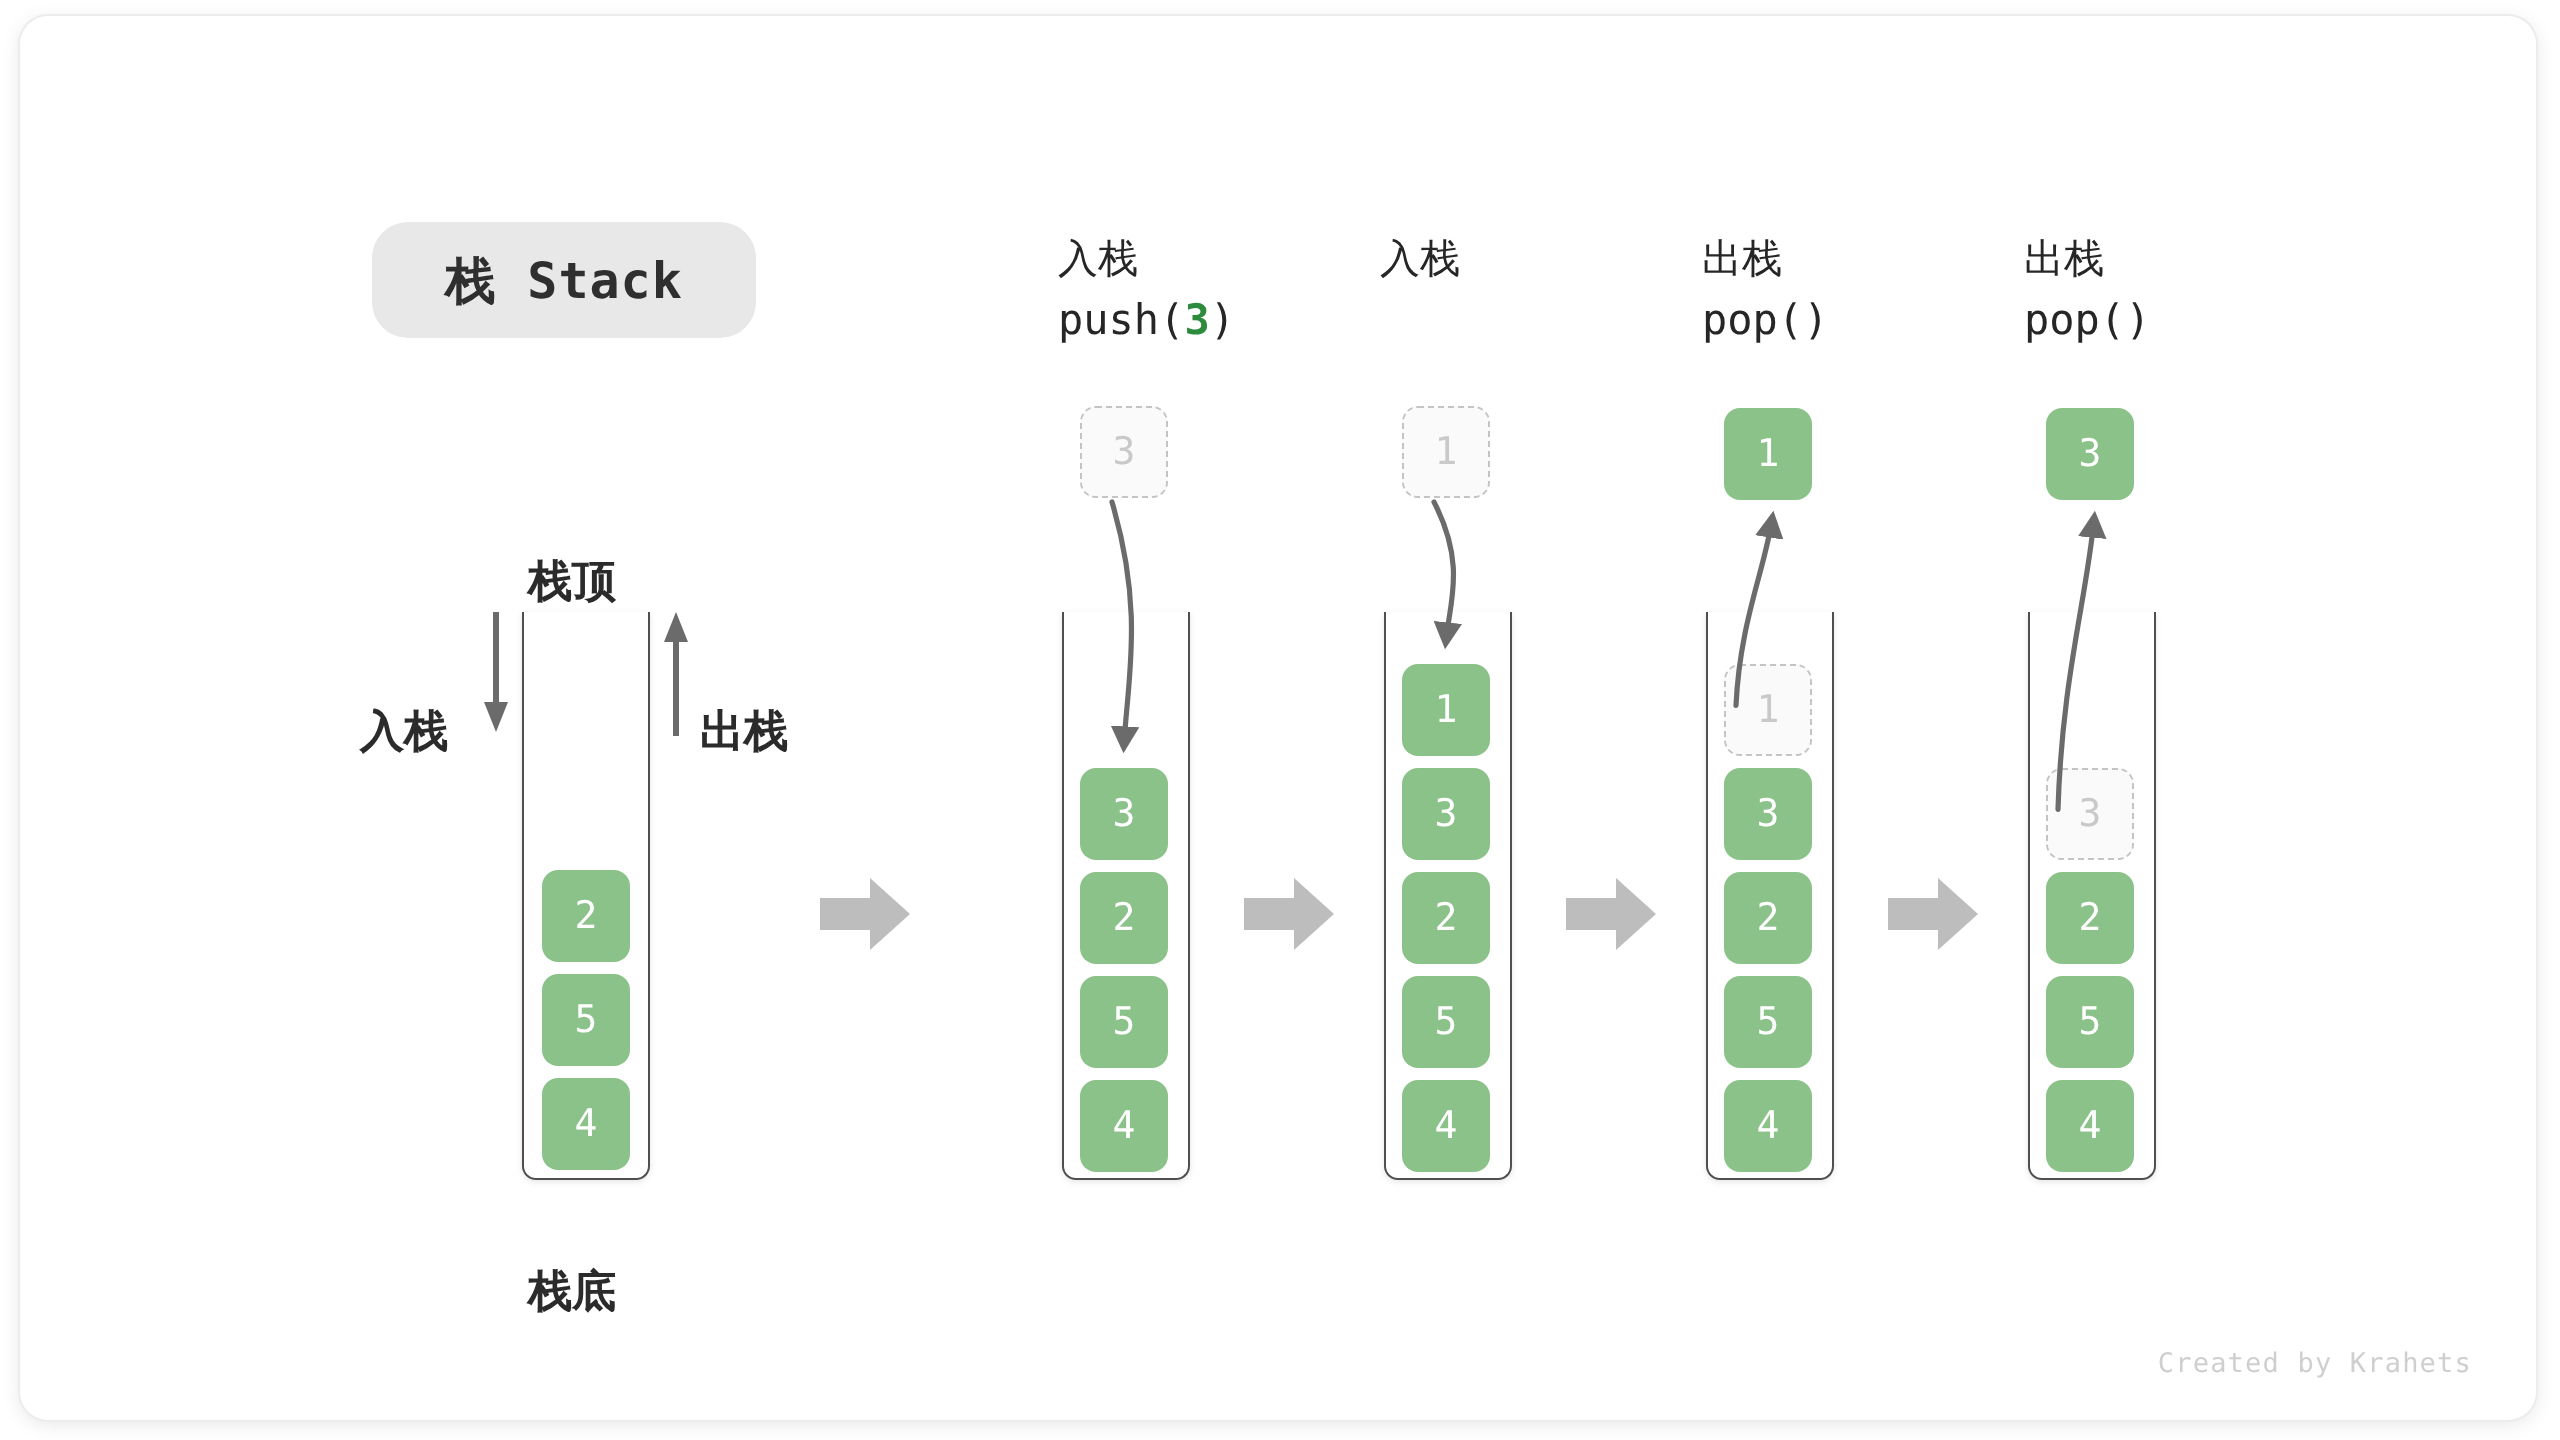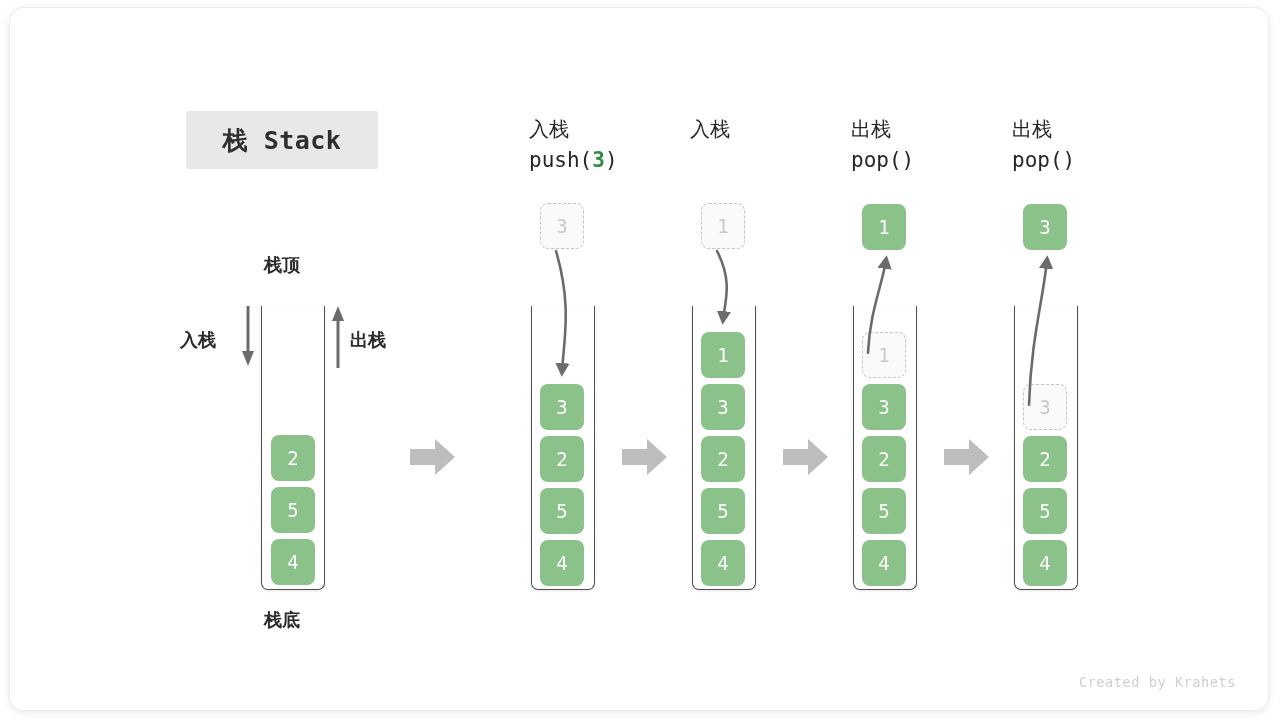--- a/index.html
+++ b/index.html
@@ -18,33 +18,34 @@
     box-shadow: 0 0 0 1px #ececec, 0 2px 10px rgba(0,0,0,0.10);
     overflow: hidden;
   }
   .abs { position: absolute; }
 
   
   #title-chip {
     left: 176px; top: 103px;
     width: 192px; height: 58px;
     background: #e8e8e8;
-    border-radius: 2px;
+    border-radius: 18px;
     display: flex; align-items: center; justify-content: center;
   }
   #title-chip .t {
     font-family: "DejaVu Sans Mono", "Liberation Mono", monospace;
     font-size: 25px; font-weight: bold; color: #2f2f2f;
     letter-spacing: 0.5px;
   }
 
   
   .cn-label {
-    font-size: 18px; font-weight: bold; color: #2b2b2b;
+    font-size: 22px; font-weight: bold; color: #2b2b2b;
     white-space: nowrap;
+    margin-top: 23px;
   }
   #label-top   { left: 254px; top: 245px; }
   #label-bottom{ left: 254px; top: 600px; }
   #label-push  { left: 170px; top: 320px; }
   #label-pop   { left: 340px; top: 320px; }
 
   
   .stack-box {
     box-sizing: border-box;
     border-left: 1.6px solid #4f4f4f;

